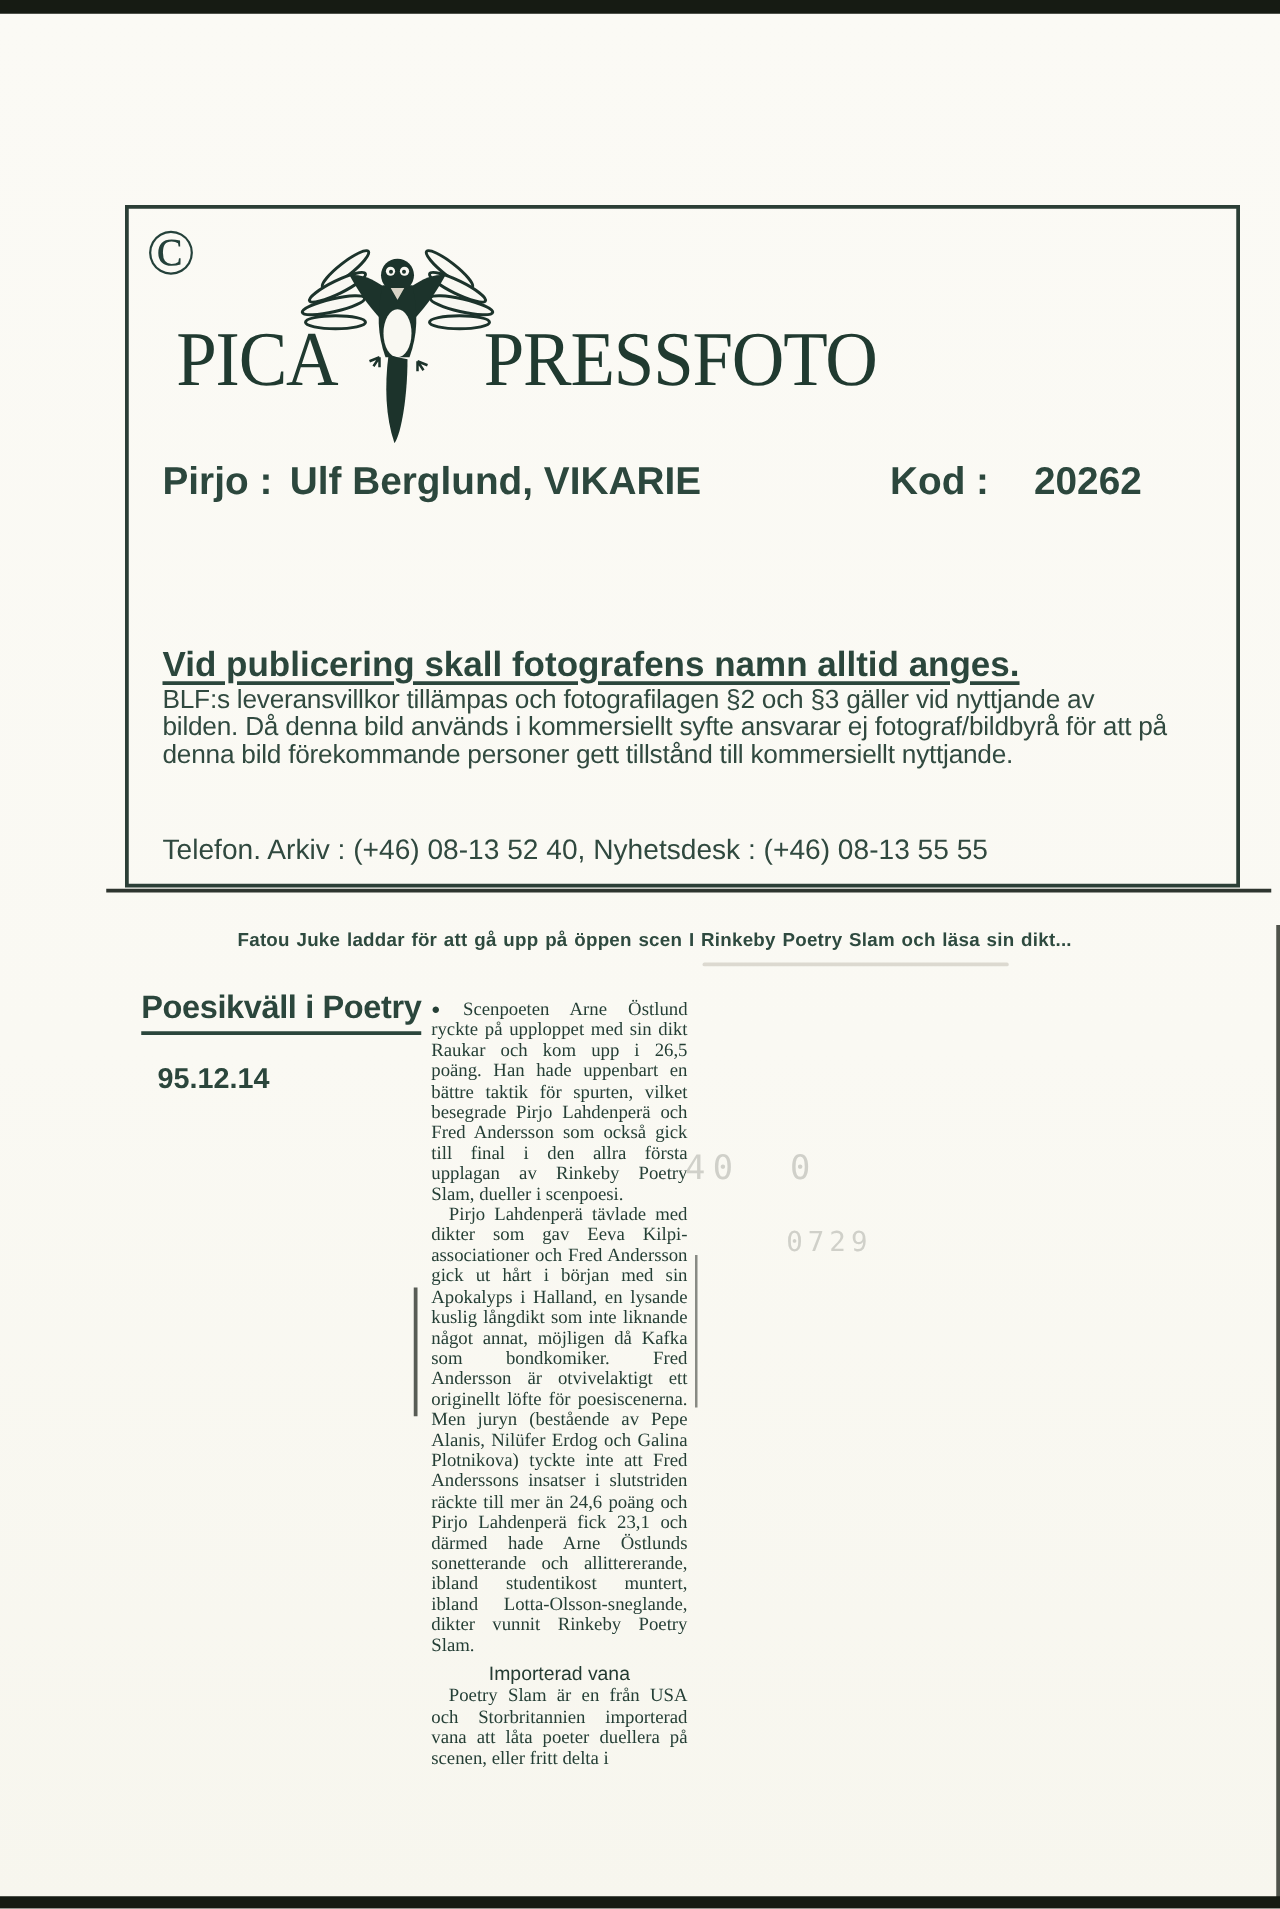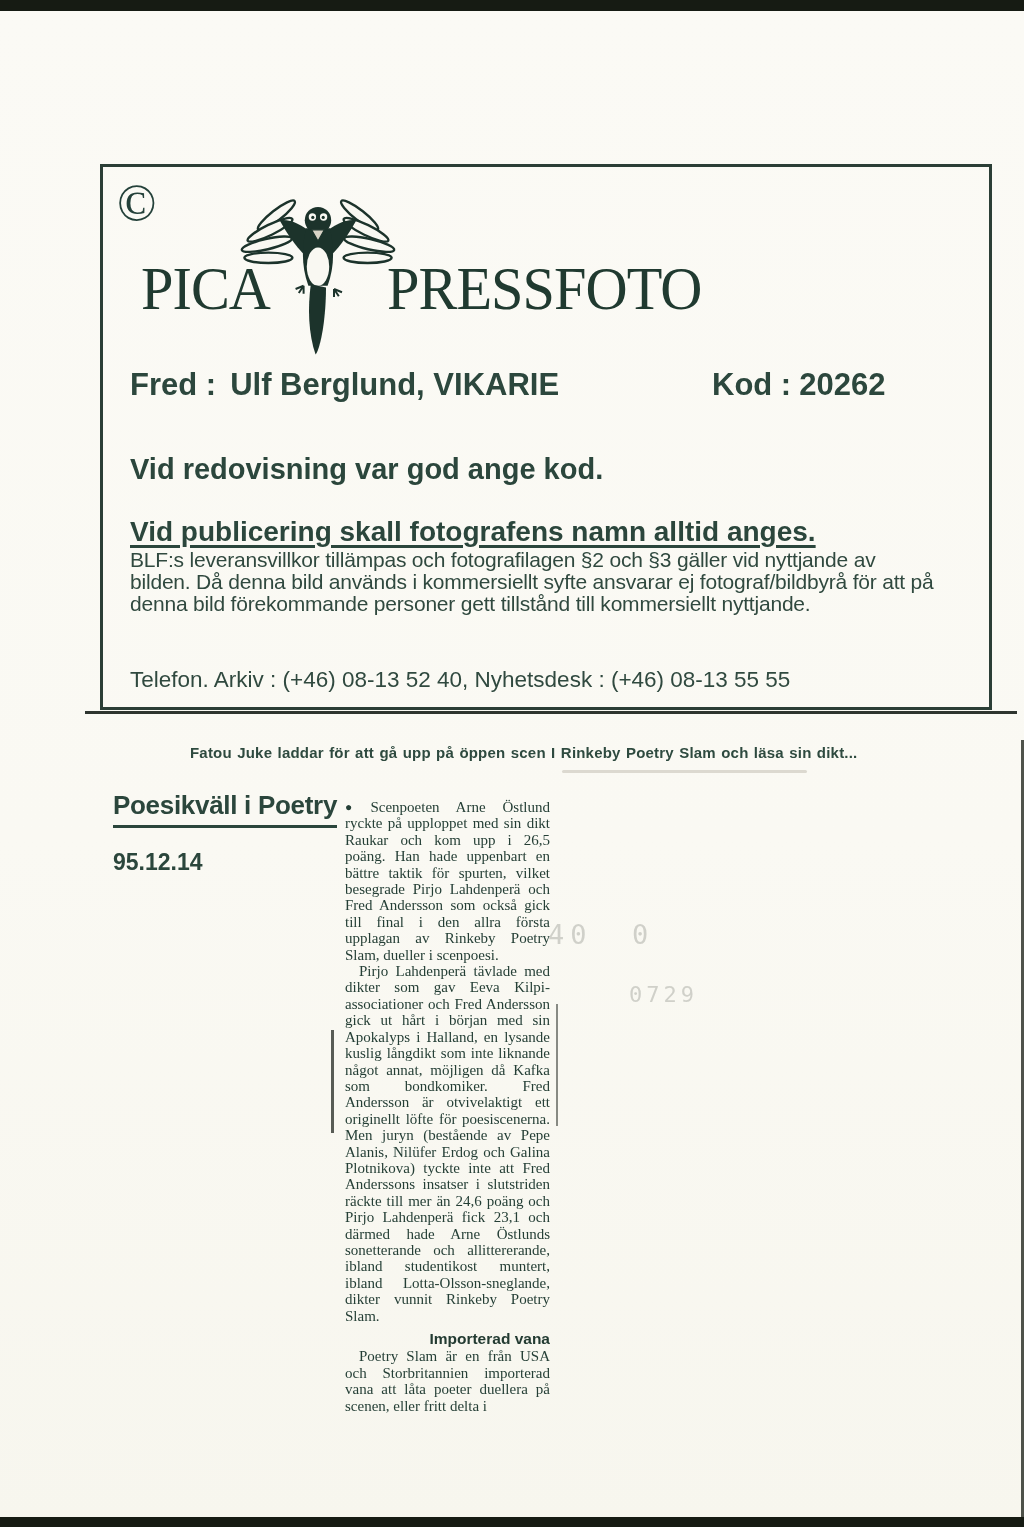--- a/index.html
+++ b/index.html
@@ -25,50 +25,50 @@
     position:absolute;top:90px;font-family:"Liberation Serif",serif;
     font-size:62px;color:#203a30;letter-spacing:-1px;line-height:1;
     transform:scaleX(.94);transform-origin:left top;white-space:nowrap;
   }
   .logo-pica{left:38px;}
   .logo-press{left:284px;}
   .credit-row{position:absolute;top:200px;left:27px;right:20px;
     font-weight:bold;font-size:31px;color:#2c473d;white-space:nowrap;}
   .credit-row .lbl{margin-right:14px;}
   .kod{position:absolute;left:582px;top:0;}
-  .kod .lbl{margin-right:8px;text-align:center;}
+  .kod .lbl{margin-right:36px;text-align:center;}
   .notice1{position:absolute;left:27px;top:286px;font-weight:bold;font-size:29px;color:#2b463c;}
   .notice2{position:absolute;left:27px;top:349px;font-weight:bold;font-size:28px;color:#2b463c;
     text-decoration:underline;text-decoration-thickness:2.5px;text-underline-offset:4px;}
   .terms{position:absolute;left:27px;top:382px;width:810px;font-size:21px;
     line-height:22px;color:#30493f;letter-spacing:-0.2px;}
   .addr{position:absolute;left:27px;top:472px;font-size:22.5px;color:#30493f;}
   .phone{position:absolute;left:27px;top:500px;font-size:22.5px;color:#30493f;}
 
   .rule{position:absolute;left:85px;top:711px;width:932px;height:3px;background:#2e352f;}
 
   
   .caption{position:absolute;left:190px;top:744px;font-size:15px;font-weight:bold;
     color:#2e4a3f;letter-spacing:.2px;word-spacing:1px;white-space:nowrap;}
   .smudge{position:absolute;left:562px;top:770px;width:245px;height:3px;
     background:#dcd9d0;border-radius:2px;}
 
   .headline{position:absolute;left:113px;top:790px;display:inline-block;
     font-size:26px;font-weight:bold;color:#2b463c;letter-spacing:-0.3px;
     border-bottom:3px solid #2b463c;padding-bottom:4px;}
-  .clip-date{position:absolute;left:113px;top:849px;font-size:23px;font-weight:bold;color:#2b463c;}
+  .clip-date{position:absolute;left:126px;top:849px;font-size:23px;font-weight:bold;color:#2b463c;}
 
   .article{position:absolute;left:345px;top:799px;width:205px;
     font-family:"Liberation Serif",serif;font-size:15px;line-height:16.4px;
     color:#253f36;text-align:justify;}
   .article p{margin:0;}
   .article p.indent{text-indent:14px;}
   .article .bullet{font-size:12px;margin-right:5px;vertical-align:1px;}
   .article .subhead{margin:7px 0 1px 0;font-family:"Liberation Sans",sans-serif;
-    font-size:15.5px;font-weight:bold;color:#233b32;text-align:right;}
+    font-size:15.5px;font-weight:normal;color:#233b32;text-align:center;}
 
   
   .stamp{position:absolute;font-family:"DejaVu Sans Mono",monospace;
     color:#c9cac3;opacity:.85;}
   .stamp.s1{left:548px;top:919px;font-size:27px;letter-spacing:6px;}
   .stamp.s2{left:632px;top:919px;font-size:27px;}
   .stamp.s3{left:602px;top:982px;font-size:22px;letter-spacing:4px;margin-left:27px;}
 
   
   .crule{position:absolute;background:#3c413a;}
@@ -106,27 +106,26 @@
       <ellipse cx="100" cy="98" rx="14" ry="24" fill="#f9f8f2"></ellipse>
       <path d="M91,120 C87,150 88,182 97,208 C104,198 110,160 110,124 Z" fill="#1c332b"></path>
       <path d="M82,122 l-10,4 M82,122 l-6,9 M82,122 l0,10" stroke="#1c332b" stroke-width="2.5" fill="none"></path>
       <path d="M120,126 l10,4 M120,126 l6,9 M120,126 l0,10" stroke="#1c332b" stroke-width="2.5" fill="none"></path>
     </svg>
 
     <div class="logo-word logo-pica">PICA</div>
     <div class="logo-word logo-press">PRESSFOTO</div>
 
     <div class="credit-row">
-      <span class="lbl">Fred :</span><span>Ulf Berglund, VIKARIE</span>
+      <span class="lbl">Pirjo :</span><span>Ulf Berglund, VIKARIE</span>
       <span class="kod">
         <span class="lbl">Kod :</span><span>20262</span>
       </span>
     </div>
 
-    <div class="notice1">Vid redovisning var god ange kod.</div>
     <div class="notice2">Vid publicering skall fotografens namn alltid anges.</div>
     <div class="terms">BLF:s leveransvillkor tillämpas och fotografilagen §2 och §3 gäller vid nyttjande av bilden. Då denna bild används i kommersiellt syfte ansvarar ej fotograf/bildbyrå för att på denna bild förekommande personer gett tillstånd till kommersiellt nyttjande.</div>
     <div class="phone">Telefon. Arkiv : (+46) 08-13 52 40, Nyhetsdesk : (+46) 08-13 55 55</div>
   </div>
 
   <div class="rule"></div>
 
   <div class="caption">Fatou Juke laddar för att gå upp på öppen scen I Rinkeby Poetry Slam och läsa sin dikt...</div>
   <div class="smudge"></div>
 

